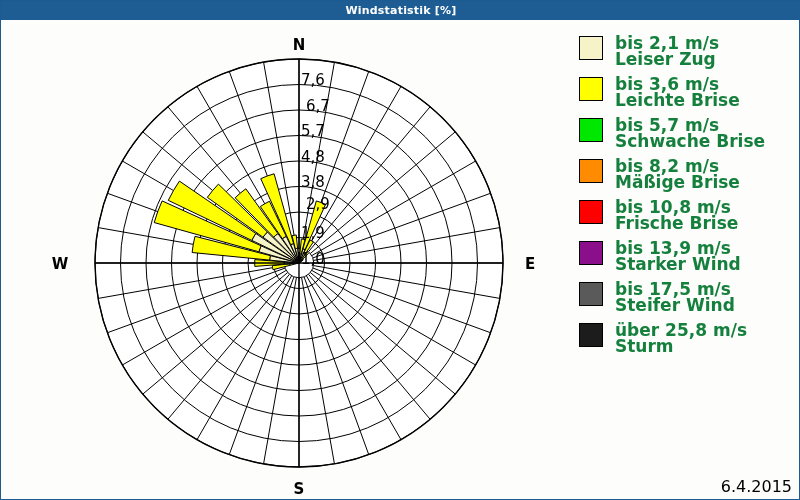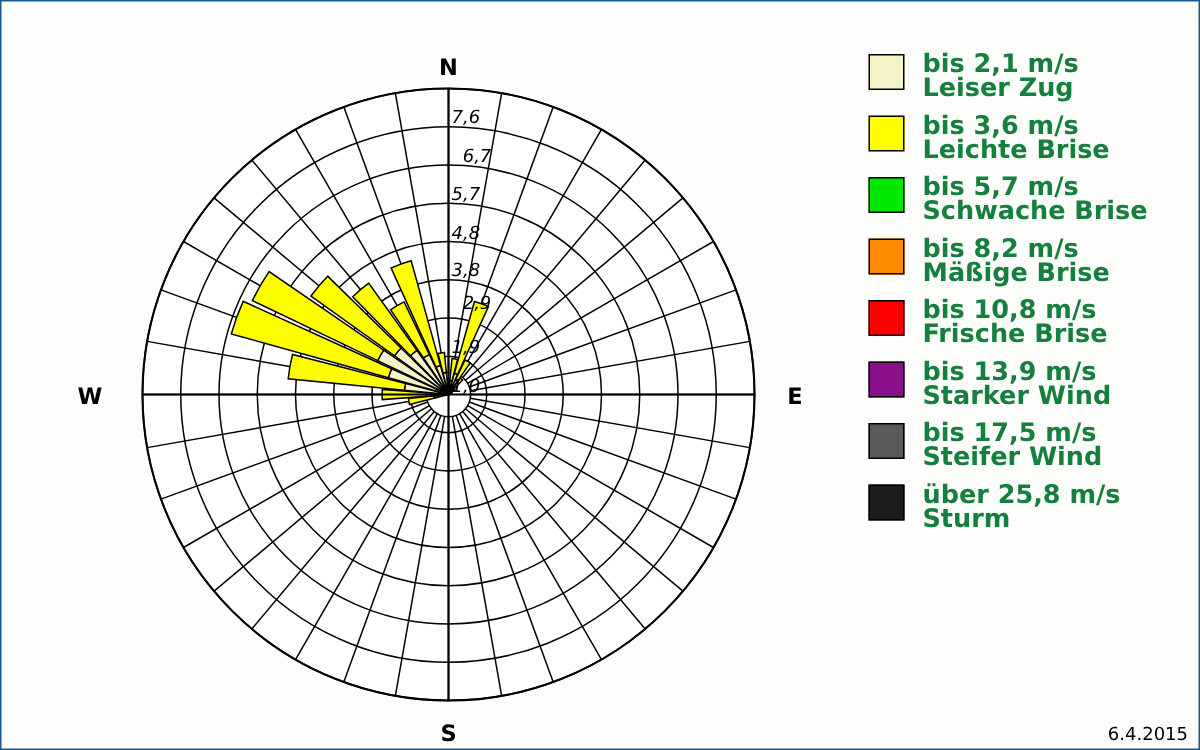--- a/index.html
+++ b/index.html
@@ -26,50 +26,53 @@
   
   #plot{
     position:absolute;left:0;top:19px;width:565px;height:480px;
   }
   #rose{position:absolute;left:0;top:0;}
   .compass{
     position:absolute;font-size:15px;font-weight:bold;color:#000;
     text-align:center;
   }
   .axlabel{
-    position:absolute;font-size:12px;color:#000;
-    text-align:center;white-space:nowrap;font-style:italic;
+    position:absolute;font-size:15px;color:#000;
+    text-align:center;white-space:nowrap;
   }
   
   #legend{
     position:absolute;left:578px;top:34px;width:210px;
   }
   .legend-row{
     display:flex;align-items:flex-start;margin-bottom:9px;
   }
   .swatch{
     width:24px;height:24px;flex:0 0 24px;
     border:1px solid #000;box-sizing:border-box;margin-right:12px;
     margin-top:1px;
   }
   .legend-text{
     font-size:17px;line-height:16px;color:#15803d;font-weight:bold;
   }
   .legend-text .l2{display:block;}
   
   #datestamp{
     position:absolute;right:7px;bottom:3px;
-    font-size:12px;color:#000;
+    font-size:16px;color:#000;
   }
 </style>
 </head>
 <body>
 
 <div id="app">
 
+  <div id="titlebar">
+    <span>Windstatistik [%]</span>
+  </div>
 
   <div id="plot">
     <svg id="rose" width="565" height="480">
         <g>
           <circle cx="298" cy="243" r="204" fill="#ffffff" stroke="none"></circle>
           <line x1="298" y1="228.23684210526315" x2="298" y2="39" stroke="#000000" stroke-width="1"></line>
           <line x1="300.56359546503023" y1="228.46112764631977" x2="333.4242282440538" y2="42.09921838550957" stroke="#000000" stroke-width="1"></line>
           <line x1="303.04929737909737" y1="229.12716946681857" x2="367.7721092384364" y2="51.30270535967469" stroke="#000000" stroke-width="1"></line>
           <line x1="305.38157894736844" y1="230.2147302230771" x2="400" y2="66.33081762797451" stroke="#000000" stroke-width="1"></line>
           <line x1="307.48957497458287" y1="231.69076493184878" x2="429.128672376054" y2="86.7269336037285" stroke="#000000" stroke-width="1"></line>

